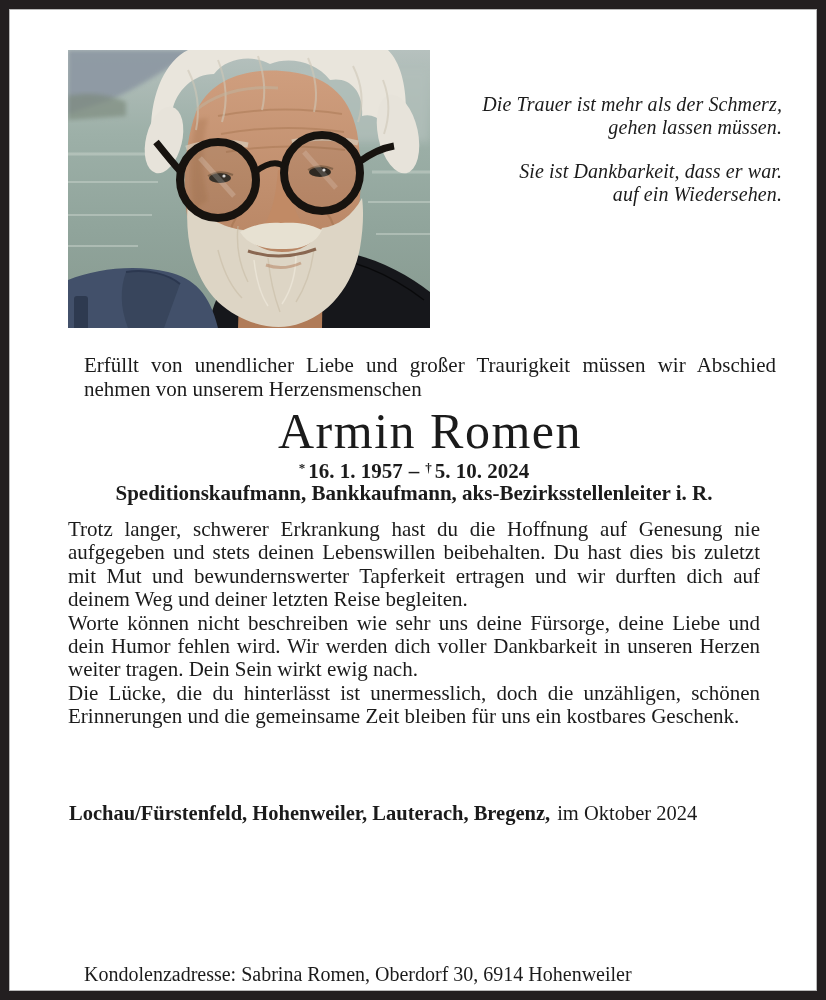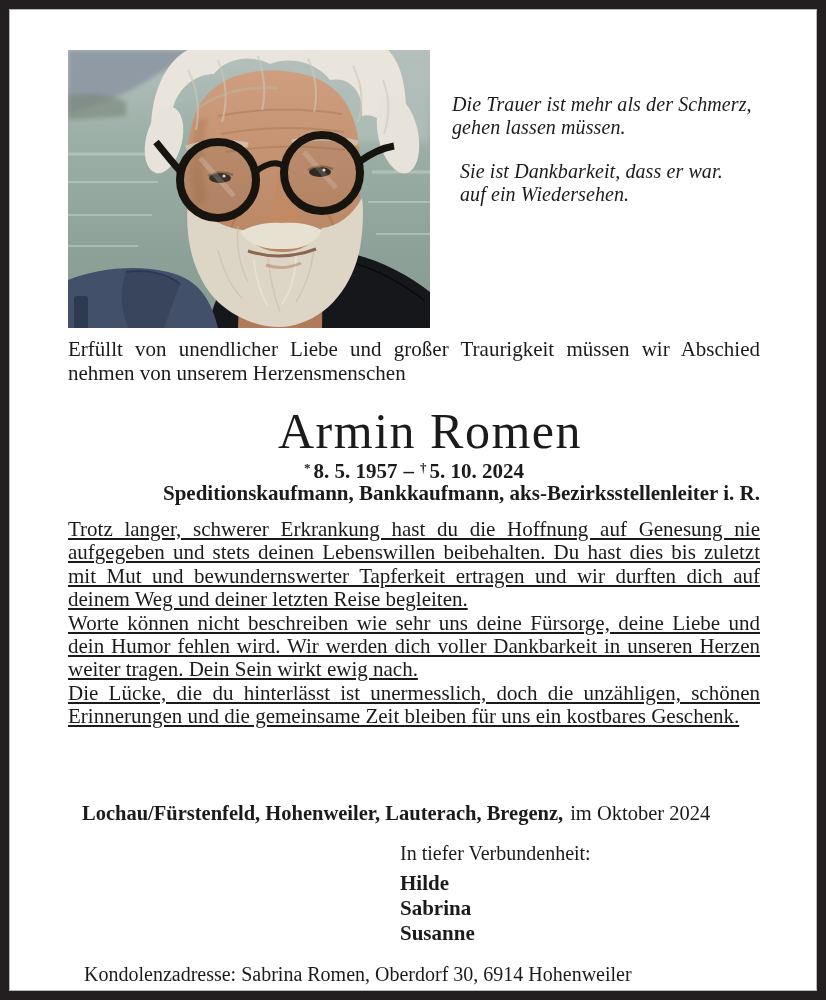--- a/index.html
+++ b/index.html
@@ -14,56 +14,56 @@
     border:9px solid #231f20;
     box-shadow: inset 0 0 0 1px #b9b9b9;
     pointer-events:none;
   }
   .photo { position:absolute; left:68px; top:50px; width:362px; height:278px; }
   .photo svg { display:block; width:100%; height:100%; }
 
   .poem {
     position:absolute; left:452px; top:93px; width:330px;
     font-style:italic; font-size:20px; line-height:23px;
-    white-space:nowrap; letter-spacing:.1px;
+    white-space:nowrap; letter-spacing:.1px;text-align:right;
   }
   .poem .line { display:block; }
   .poem .stanza-2 { margin-top:21px;margin-left:8px; }
 
   .intro {
     position:absolute; left:68px; top:337px; width:692px;
-    font-size:21px; line-height:24px; text-align:justify; margin:0;
+    font-size:21px; line-height:24px; text-align:justify; margin:16px;
   }
 
   .name {
     position:absolute; left:40px; top:386px; width:746px; margin:17px;
     text-align:center; font-size:50px; line-height:56px;
     font-weight:400; letter-spacing:1.5px;
   }
 
   .dates {
     position:absolute; left:68px; top:455px; width:692px; margin:0;
     text-align:center; font-weight:bold; font-size:21px; line-height:25px;
   }
   .dates .sym { font-size:13px; vertical-align:6px; margin-right:3px; }
   .dates .sep { margin:0 6px; }
 
   .profession {
     position:absolute; left:68px; top:481px; width:692px; margin:0;
-    text-align:right; font-weight:bold; font-size:21px; line-height:25px;
+    text-align:center; font-weight:bold; font-size:21px; line-height:25px;
   }
 
   .body-text {
     position:absolute; left:68px; top:518px; width:692px;
     font-size:21px; line-height:23.4px; text-align:justify;
   }
-  .body-text p { margin:0;text-decoration:underline; }
+  .body-text p { margin:0; }
 
   .places {
-    position:absolute; left:82px; top:801px; width:720px; margin:0;
+    position:absolute; left:69px; top:801px; width:720px; margin:0;
     font-size:20.5px; line-height:25px; white-space:nowrap;
   }
   .places .bold { font-weight:bold; }
   .places .date { margin-left:7px; }
 
   .closing { position:absolute; left:400px; top:841px; }
   .closing .heading { margin:0 0 5px 0; font-size:20px; line-height:25px; }
   .closing .family-name { margin:0; font-size:21px; line-height:25px; font-weight:bold; }
 
   .condolence {
@@ -207,35 +207,29 @@
     <div class="stanza stanza-2">
       <span class="line">Sie ist Dankbarkeit, dass er war.</span>
       <span class="line">auf ein Wiedersehen.</span>
     </div>
   </div>
 
   <p class="intro">Erfüllt von unendlicher Liebe und großer Traurigkeit müssen wir Abschied nehmen von unserem Herzensmenschen</p>
 
   <h1 class="name">Armin Romen</h1>
 
-  <p class="dates"><span class="sym">*</span><span>8. 5. 1957</span><span class="sep">–</span><span class="sym">†</span><span>5. 10. 2024</span></p>
+  <p class="dates"><span class="sym">*</span><span>16. 1. 1957</span><span class="sep">–</span><span class="sym">†</span><span>5. 10. 2024</span></p>
 
   <p class="profession">Speditionskaufmann, Bankkaufmann, aks-Bezirksstellenleiter i. R.</p>
 
   <div class="body-text">
     <p>Trotz langer, schwerer Erkrankung hast du die Hoffnung auf Genesung nie aufgegeben und stets deinen Lebenswillen beibehalten. Du hast dies bis zuletzt mit Mut und bewundernswerter Tapferkeit ertragen und wir durften dich auf deinem Weg und deiner letzten Reise begleiten.</p>
     <p>Worte können nicht beschreiben wie sehr uns deine Fürsorge, deine Liebe und dein Humor fehlen wird. Wir werden dich voller Dankbarkeit in unseren Herzen weiter tragen. Dein Sein wirkt ewig nach.</p>
     <p>Die Lücke, die du hinterlässt ist unermesslich, doch die unzähligen, schönen Erinnerungen und die gemeinsame Zeit bleiben für uns ein kostbares Geschenk.</p>
   </div>
 
   <p class="places"><span class="bold">Lochau/Fürstenfeld, Hohenweiler, Lauterach, Bregenz,</span><span class="date">im Oktober 2024</span></p>
 
-  <div class="closing">
-    <p class="heading">In tiefer Verbundenheit:</p>
-    <p class="family-name">Hilde</p>
-    <p class="family-name">Sabrina</p>
-    <p class="family-name">Susanne</p>
-  </div>
 
   <p class="condolence">Kondolenzadresse: Sabrina Romen, Oberdorf 30, 6914 Hohenweiler</p>
 
   <div class="frame"></div>
 </div>
 
 </body></html>

